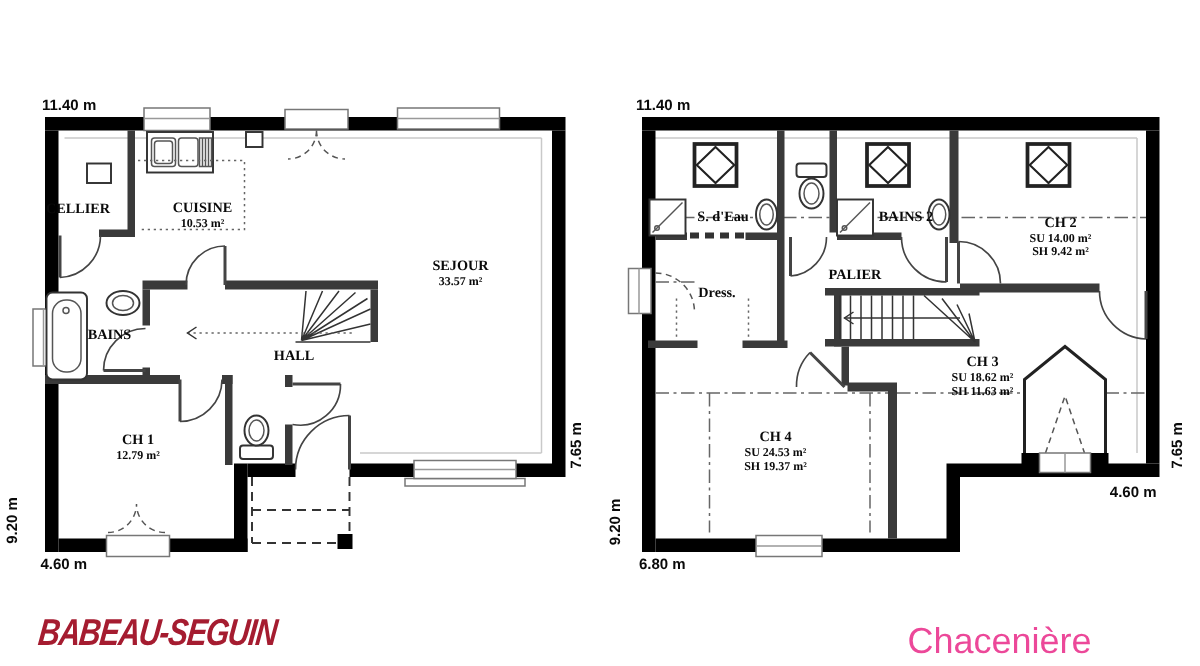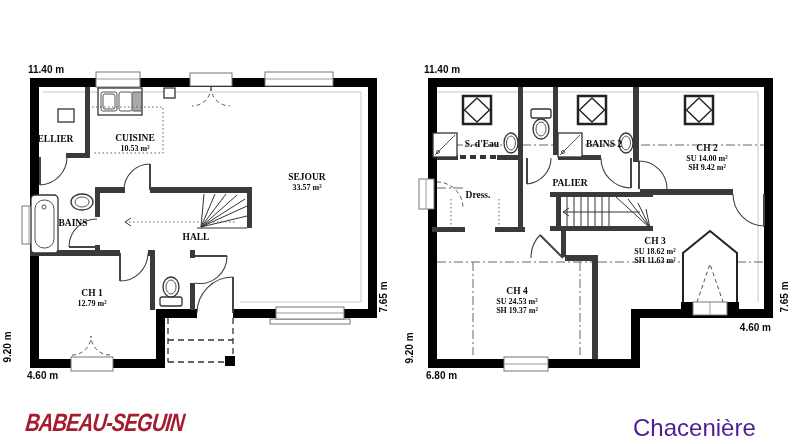--- a/index.html
+++ b/index.html
@@ -21,22 +21,22 @@
   .ddash{stroke:#555;stroke-width:1;fill:none;stroke-dasharray:4 3;}
   .dashdot{stroke:#666;stroke-width:1;fill:none;stroke-dasharray:9 3 2 3;}
   .dot{stroke:#666;stroke-width:1;fill:none;stroke-dasharray:1.5 2.5;}
   .fix{fill:#fff;stroke:#333;stroke-width:1.3;}
   .fixin{fill:none;stroke:#555;stroke-width:1;}
   .tread{stroke:#333;stroke-width:1;fill:none;}
   .guide{stroke:#c9c9c9;stroke-width:1;fill:none;}
   .brand-logo{position:absolute;left:24px;top:408px;color:#a51c30;
       font:bold italic 25px "Liberation Sans",sans-serif;letter-spacing:-1px;
       transform:scaleX(.8) skewX(-8deg);transform-origin:left bottom;white-space:nowrap;}
-  .model-name{position:absolute;left:605px;top:414px;color:#4c1d95;
-      font:24px "Liberation Sans",sans-serif;white-space:nowrap;margin-left:28px;}
+  .model-name{position:absolute;left:605px;top:414px;color:#ec4899;
+      font:24px "Liberation Sans",sans-serif;white-space:nowrap;}
 </style>
 </head>
 <body>
 
 <div class="page">
 <svg width="800" height="400" viewBox="0 0 800 400">
 
   <g>
 
     <path class="guide" d="M 43,92 H 361 M 361,92 V 302 M 240,302 H 361"></path>

